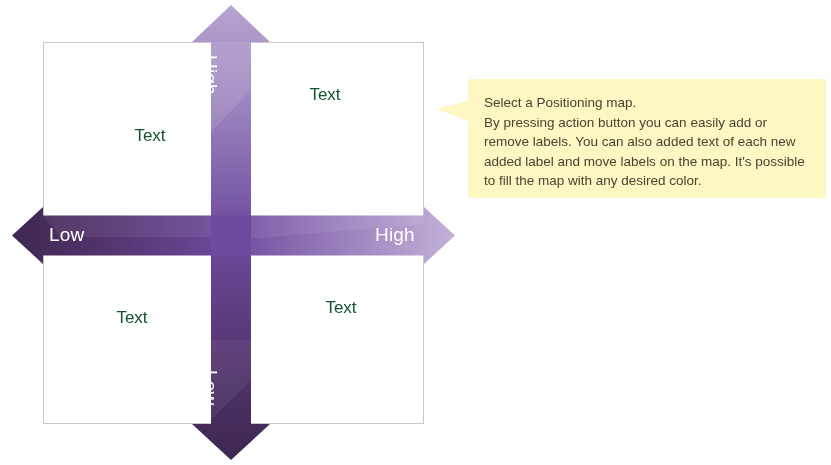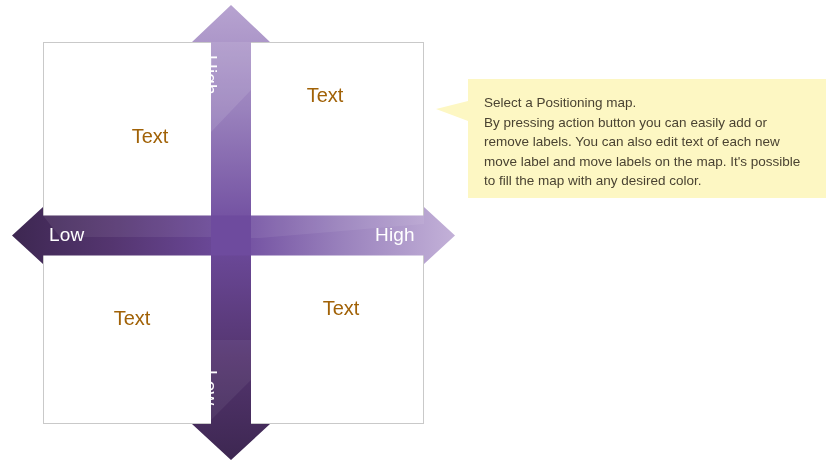--- a/index.html
+++ b/index.html
@@ -38,22 +38,22 @@
     width: 381px;
     height: 382px;
     border: 1px solid #c9c9c9;
     box-sizing: border-box;
     background: transparent;
   }
 
   
   .quad-label {
     position: absolute;
-    color: #a16207;
-    font-size: 20px;
+    color: #14532d;
+    font-size: 17px;
     font-family: "Liberation Sans", sans-serif;
     white-space: nowrap;
     transform: translate(-50%, -50%);
   }
   #quad-label-tl { left: 150px; top: 136px; }
   #quad-label-tr { left: 325px; top: 95px; }
   #quad-label-bl { left: 132px; top: 318px; }
   #quad-label-br { left: 341px; top: 308px; }
 
   
@@ -202,14 +202,14 @@
   <div class="quad-label" id="quad-label-tl">Text</div>
   <div class="quad-label" id="quad-label-tr">Text</div>
   <div class="quad-label" id="quad-label-bl">Text</div>
   <div class="quad-label" id="quad-label-br">Text</div>
 </div>
 
 <div id="callout-note">
   <div id="callout-box"></div>
   <div id="callout-tail"></div>
   <div id="callout-text">Select a Positioning map.
-By pressing action button you can easily add or remove labels. You can also edit text of each new  move label and move labels on the map. It's possible to fill the map with any desired color.</div>
+By pressing action button you can easily add or remove labels. You can also added text of each new  added label and move labels on the map. It's possible to fill the map with any desired color.</div>
 </div>
 
 </body></html>

